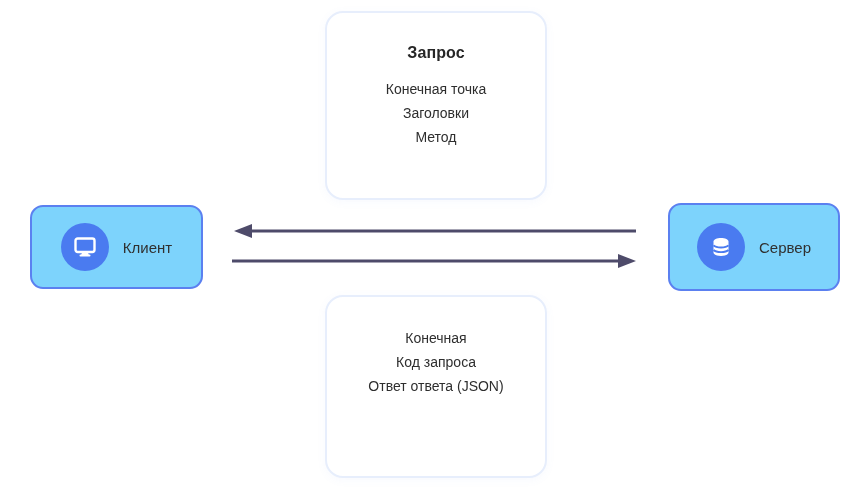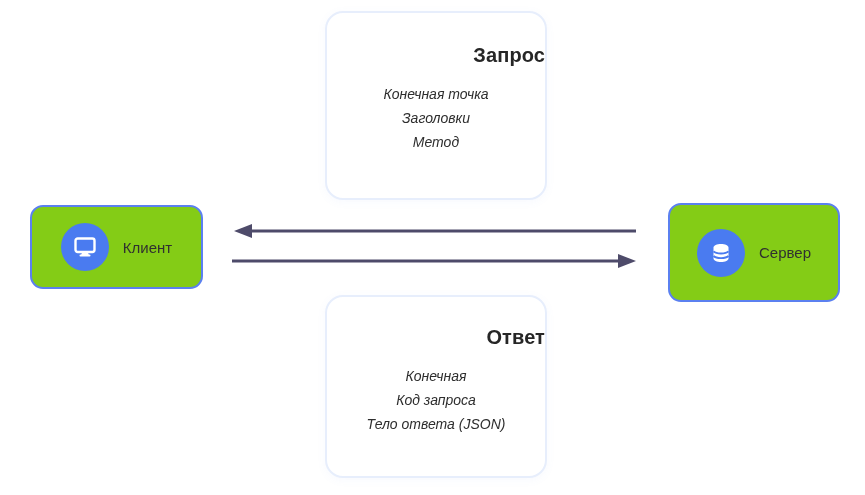--- a/index.html
+++ b/index.html
@@ -30,47 +30,45 @@
     background: #ffffff;
     border: 2px solid var(--panel-border);
     border-radius: 18px;
     box-shadow: 0 2px 10px rgba(91,128,240,0.05);
     text-align: center;
   }
   .panel-request { top: 11px;  height: 189px; padding-top: 31px; }
   .panel-response{ top: 295px; height: 183px; padding-top: 29px; }
 
   .panel-title {
-    font-size: 20px;
+    font-size: 16px;
     font-weight: 700;
     color: var(--text-dark);
     letter-spacing: 0.1px;
     margin-bottom: 15px;
-    text-align: right;
   }
   .panel-item {
     font-size: 14px;
     line-height: 24px;
     color: var(--text-body);
-    font-style: italic;
   }
 
   
   .node {
     position: absolute;
-    background: #84cc16;
+    background: #7dd3fc;
     border: 2px solid var(--node-border);
     border-radius: 13px;
     display: flex;
     align-items: center;
     justify-content: center;
     gap: 14px;
   }
   .node-client { left: 30px;  top: 205px; width: 173px; height: 84px; }
-  .node-server { left: 668px; top: 203px; width: 172px; height: 99px; }
+  .node-server { left: 668px; top: 203px; width: 172px; height: 88px; }
 
   .icon-circle {
     width: 48px;
     height: 48px;
     border-radius: 50%;
     background: var(--accent);
     display: flex;
     align-items: center;
     justify-content: center;
     flex: 0 0 auto;
@@ -138,21 +136,20 @@
       <svg class="icon-svg" width="26" height="26" viewBox="0 0 26 26" xmlns="http://www.w3.org/2000/svg">
         <path class="fill-w" d="M5.5 7.5 C5.5 5.6 8.9 4 13 4 s7.5 1.6 7.5 3.5 v11 c0 1.9 -3.4 3.5 -7.5 3.5 s-7.5 -1.6 -7.5 -3.5 z"></path>
         <path d="M5.5 11.4 c1.4 1.4 4.2 2.1 7.5 2.1 s6.1 -0.7 7.5 -2.1" fill="none" stroke="#4a7bf0" stroke-width="1.9"></path>
         <path d="M5.5 16 c1.4 1.4 4.2 2.1 7.5 2.1 s6.1 -0.7 7.5 -2.1" fill="none" stroke="#4a7bf0" stroke-width="1.9"></path>
       </svg>
     </span>
     <span class="node-label">Сервер</span>
   </div>
 
   <section class="panel panel-response">
-    <div class="panel-title">Ответ</div>
     <div class="panel-items">
       <div class="panel-item">Конечная</div>
       <div class="panel-item">Код запроса</div>
-      <div class="panel-item">Тело ответа (JSON)</div>
+      <div class="panel-item">Ответ ответа (JSON)</div>
     </div>
   </section>
 
 </div>
 
 </body></html>

